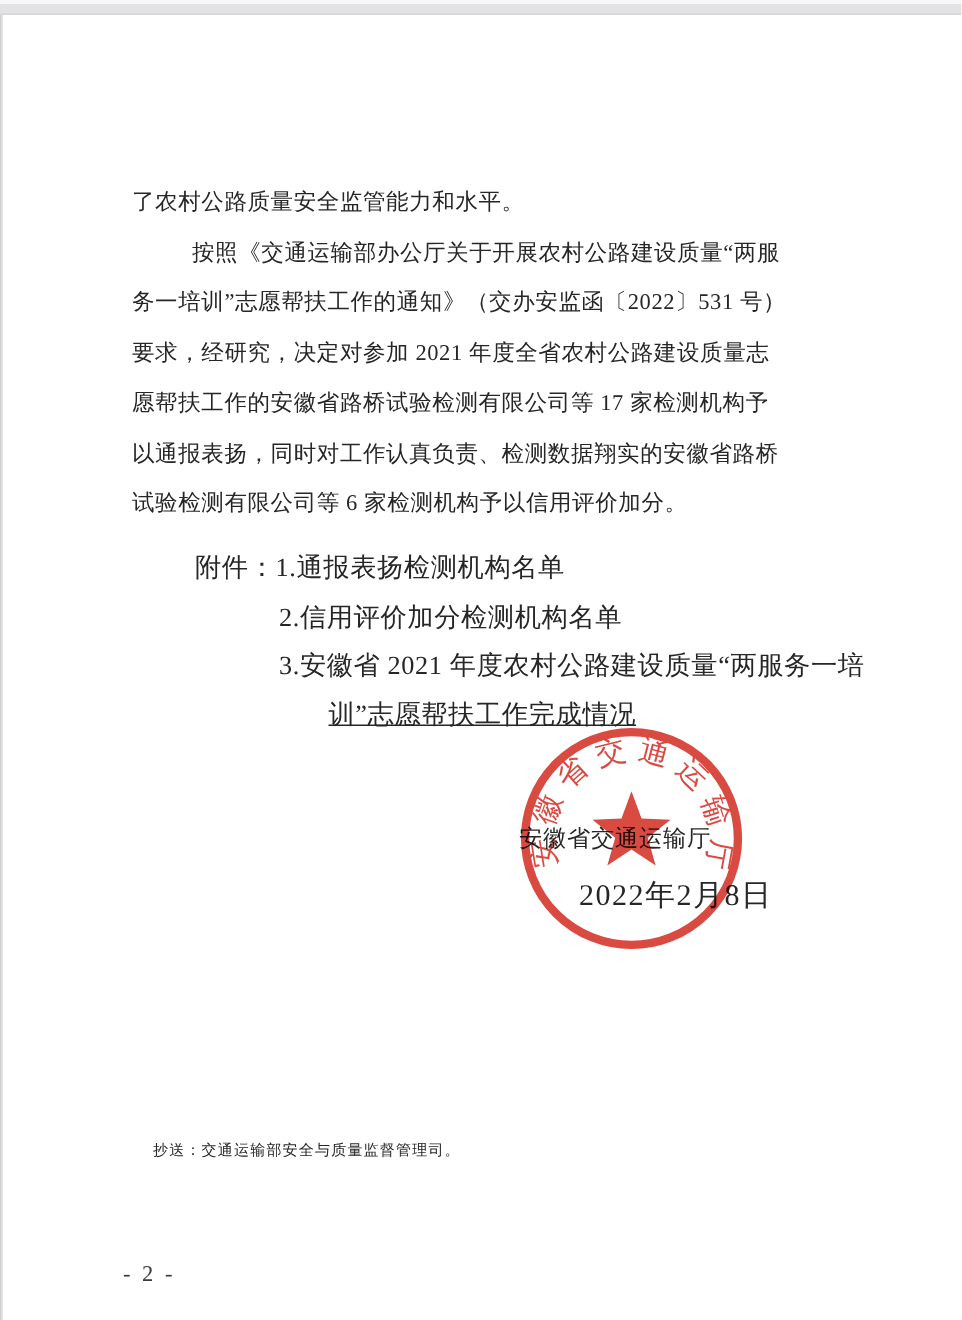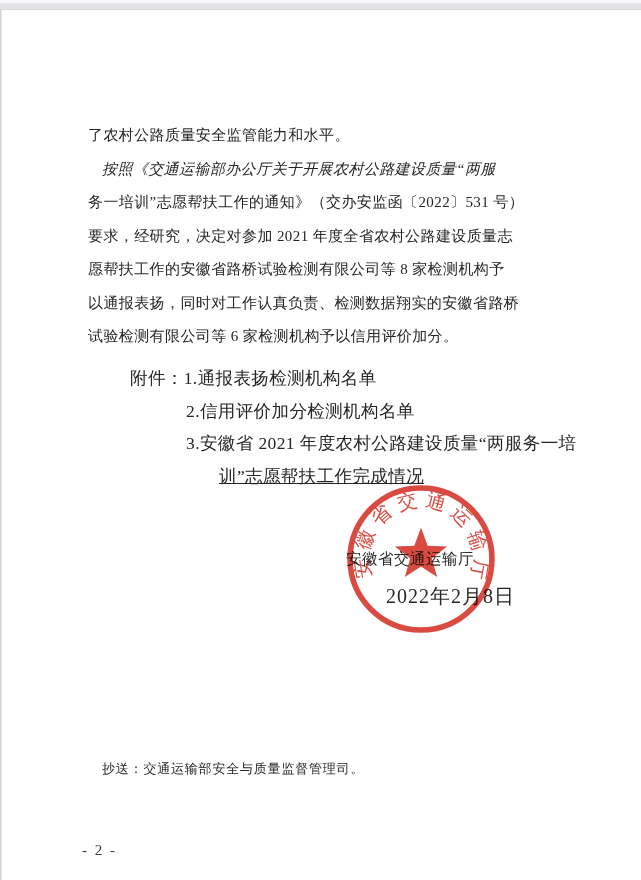--- a/index.html
+++ b/index.html
@@ -15,21 +15,21 @@
   }
   .left-edge{
     position:absolute;top:10px;left:0;width:2px;bottom:0;
     background:linear-gradient(to right,#cdcdd1,#ececee);
   }
   .doc-body{
     position:absolute;left:88px;top:119px;width:472px;
     font-size:15px;line-height:33.5px;letter-spacing:0.4px;
     white-space:nowrap;
   }
-  .doc-body .indent{margin-left:14px;font-style:italic;}
+  .doc-body .indent{margin-left:40px;}
   .attachment{
     position:absolute;left:130px;top:362px;
     font-size:17.5px;line-height:32.5px;letter-spacing:0.4px;
     white-space:nowrap;
   }
   .attachment .cont-1{margin-left:56px;}
   .attachment .cont-2{margin-left:89px;text-decoration:underline;}
   .signature-org{
     position:absolute;left:346px;top:549px;
     font-size:15.5px;letter-spacing:0.5px;white-space:nowrap;
@@ -37,39 +37,39 @@
   .signature-date{
     position:absolute;left:362px;top:583px;
     font-size:20px;letter-spacing:1px;white-space:nowrap;margin-left:24px;
   }
   .seal{
     position:absolute;left:346px;top:484px;width:150px;height:150px;
     mix-blend-mode:multiply;opacity:0.92;
   }
   .cc-line{
     position:absolute;left:102px;top:760px;
-    font-size:13px;letter-spacing:0.8px;white-space:nowrap;
+    font-size:10px;letter-spacing:0.8px;white-space:nowrap;
   }
   .page-number{
     position:absolute;left:82px;top:842px;
     font-size:15px;letter-spacing:2px;color:#3a3a3e;white-space:nowrap;
   }
 </style>
 </head>
 <body>
 
 <div class="top-bar"></div>
 <div class="left-edge"></div>
 
 <div class="doc-body">
   <div>了农村公路质量安全监管能力和水平。</div>
   <div class="indent">按照《交通运输部办公厅关于开展农村公路建设质量“两服</div>
   <div>务一培训”志愿帮扶工作的通知》（交办安监函〔2022〕531 号）</div>
   <div>要求，经研究，决定对参加 2021 年度全省农村公路建设质量志</div>
-  <div>愿帮扶工作的安徽省路桥试验检测有限公司等 8 家检测机构予</div>
+  <div>愿帮扶工作的安徽省路桥试验检测有限公司等 17 家检测机构予</div>
   <div>以通报表扬，同时对工作认真负责、检测数据翔实的安徽省路桥</div>
   <div>试验检测有限公司等 6 家检测机构予以信用评价加分。</div>
 </div>
 
 <div class="attachment">
   <div>
     <span>附件：</span><span>1.通报表扬检测机构名单</span>
   </div>
   <div class="cont-1">2.信用评价加分检测机构名单</div>
   <div class="cont-1">3.安徽省 2021 年度农村公路建设质量“两服务一培</div>

